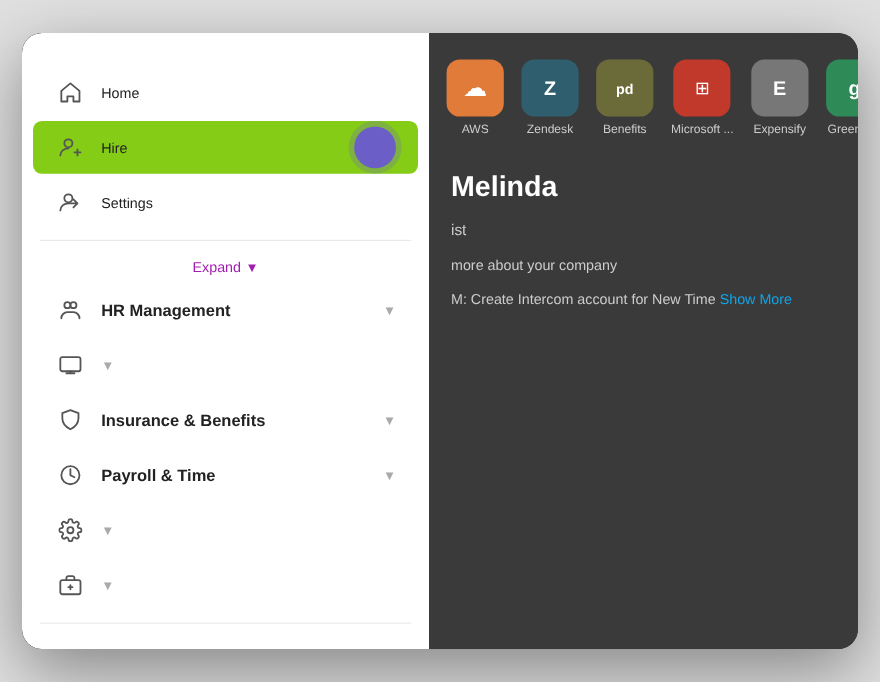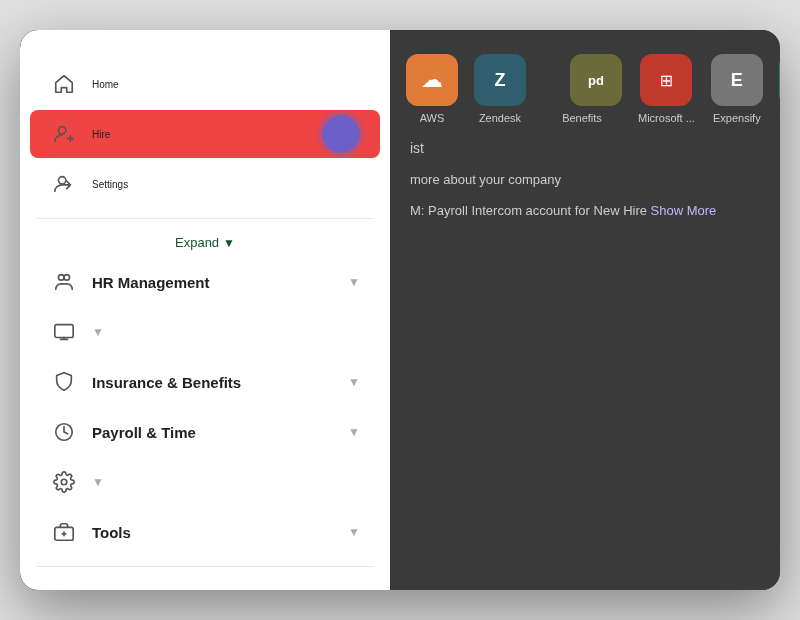--- a/index.html
+++ b/index.html
@@ -46,36 +46,36 @@
       display: flex;
       align-items: center;
       padding: 10px 20px;
       cursor: pointer;
       border-radius: 8px;
       margin: 2px 10px;
       position: relative;
     }
 
     .nav-item.active {
-      background: #ef4444;
+      background: #84cc16;
     }
 
     .nav-item .nav-icon {
       width: 28px;
       height: 28px;
       margin-right: 14px;
       display: flex;
       align-items: center;
       justify-content: center;
       flex-shrink: 0;
       color: #555;
     }
 
     .nav-item .nav-label {
-      font-size: 10px;
+      font-size: 13px;
       color: #222;
       font-weight: 400;
     }
 
     .hire-indicator {
       width: 38px;
       height: 38px;
       border-radius: 50%;
       background: #6b5fc7;
       position: absolute;
@@ -89,21 +89,21 @@
       height: 1px;
       background: #e8e8e8;
       margin: 10px 16px;
     }
 
     .expand-row {
       display: flex;
       align-items: center;
       justify-content: center;
       padding: 6px 0;
-      color: #14532d;
+      color: #a21caf;
       font-size: 13px;
       cursor: pointer;
       text-align: center;
     }
 
     .expand-row .chevron {
       margin-left: 4px;
       font-size: 12px;
     }
 
@@ -202,21 +202,21 @@
       font-size: 14px;
     }
 
     .main-task {
       padding: 16px 20px 0 20px;
       color: #ccc;
       font-size: 13px;
     }
 
     .show-more {
-      color: #c4b5fd;
+      color: #0ea5e9;
       cursor: pointer;
     }
 
     
     svg {
       width: 22px;
       height: 22px;
       fill: none;
       stroke: currentColor;
       stroke-width: 1.8;
@@ -326,21 +326,20 @@
 
       <div class="section-item">
         <span class="nav-icon">
           <svg viewBox="0 0 24 24">
               <rect x="2" y="7" width="20" height="14" rx="2"></rect>
               <path d="M16 7V5a2 2 0 00-2-2h-4a2 2 0 00-2 2v2"></path>
               <line x1="12" y1="12" x2="12" y2="16"></line>
               <line x1="10" y1="14" x2="14" y2="14"></line>
             </svg>
         </span>
-        <span class="nav-label">Tools</span>
         <span class="caret">▼</span>
       </div>
 
       <div class="divider"></div>
     </div>
 
     <div class="sidebar-bottom">
       <div class="section-item">
         <span class="nav-icon">
           
@@ -356,45 +355,48 @@
     <div class="app-icons-row">
       <div class="app-icon-item">
         <div class="app-icon-box" style="background:#e07b39;">☁</div>
         <span class="app-icon-label">AWS</span>
       </div>
       <div class="app-icon-item">
         <div class="app-icon-box" style="background:#2f5f6e;font-size:18px;font-weight:bold;">Z</div>
         <span class="app-icon-label">Zendesk</span>
       </div>
       <div class="app-icon-item">
-        <div class="app-icon-box" style="background:#6b6b3a;font-size:13px;font-weight:bold;margin-left:28px;">pd</div>
+        <div class="app-icon-box" style="background:#6b6b3a;font-size:13px;font-weight:bold;">pd</div>
         <span class="app-icon-label">Benefits</span>
       </div>
       <div class="app-icon-item">
         <div class="app-icon-box" style="background:#c0392b;font-size:16px;">⊞</div>
         <span class="app-icon-label">Microsoft ...</span>
       </div>
       <div class="app-icon-item">
         <div class="app-icon-box" style="background:#777;font-size:18px;font-weight:bold;">E</div>
         <span class="app-icon-label">Expensify</span>
       </div>
       <div class="app-icon-item">
         <div class="app-icon-box" style="background:#2e8b57;font-size:18px;font-weight:bold;">g</div>
         <span class="app-icon-label">Greenhou</span>
       </div>
     </div>
 
+    <div class="main-greeting">
+      <span>Melinda</span>
+    </div>
 
     <div class="main-subtitle">
       <span>ist</span>
     </div>
 
     <div class="main-task">
       <span>more about your company</span>
     </div>
 
     <div class="main-task">
-      <span>M: Payroll Intercom account for New Hire</span>
+      <span>M: Create Intercom account for New Time</span>
       <span class="show-more">Show More</span>
     </div>
 
   </div>
 </div>
 
 </body></html>

